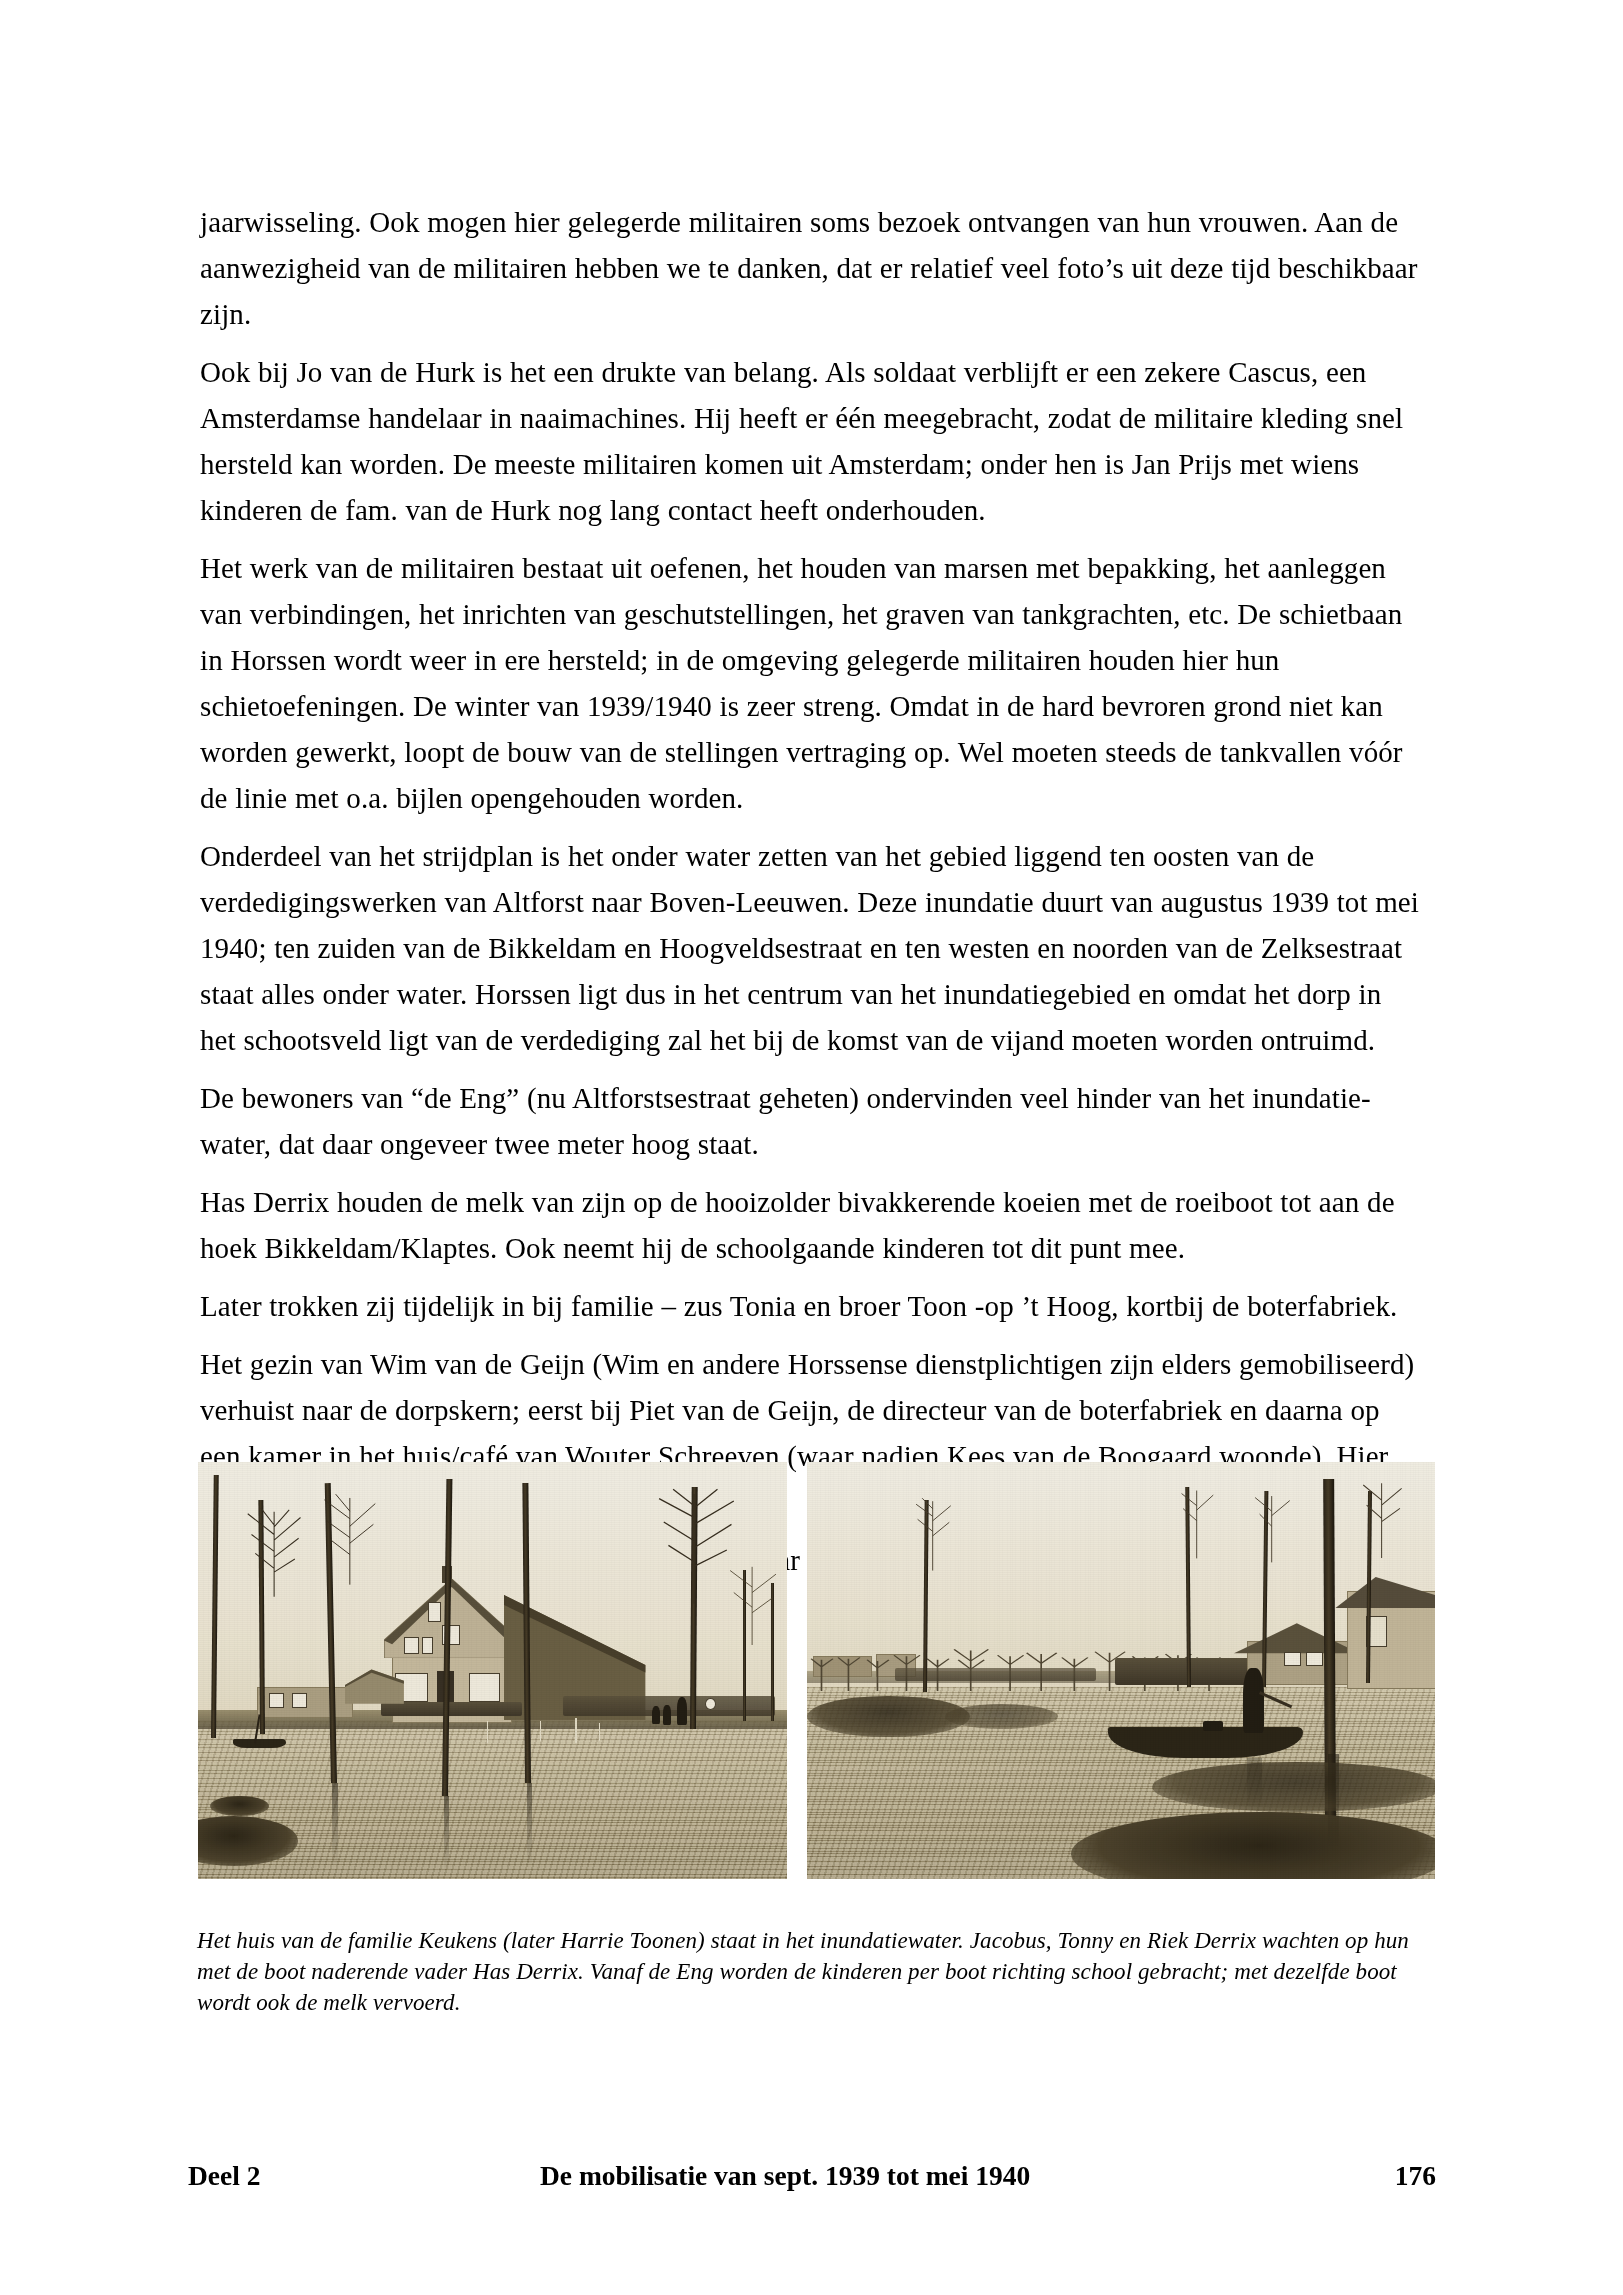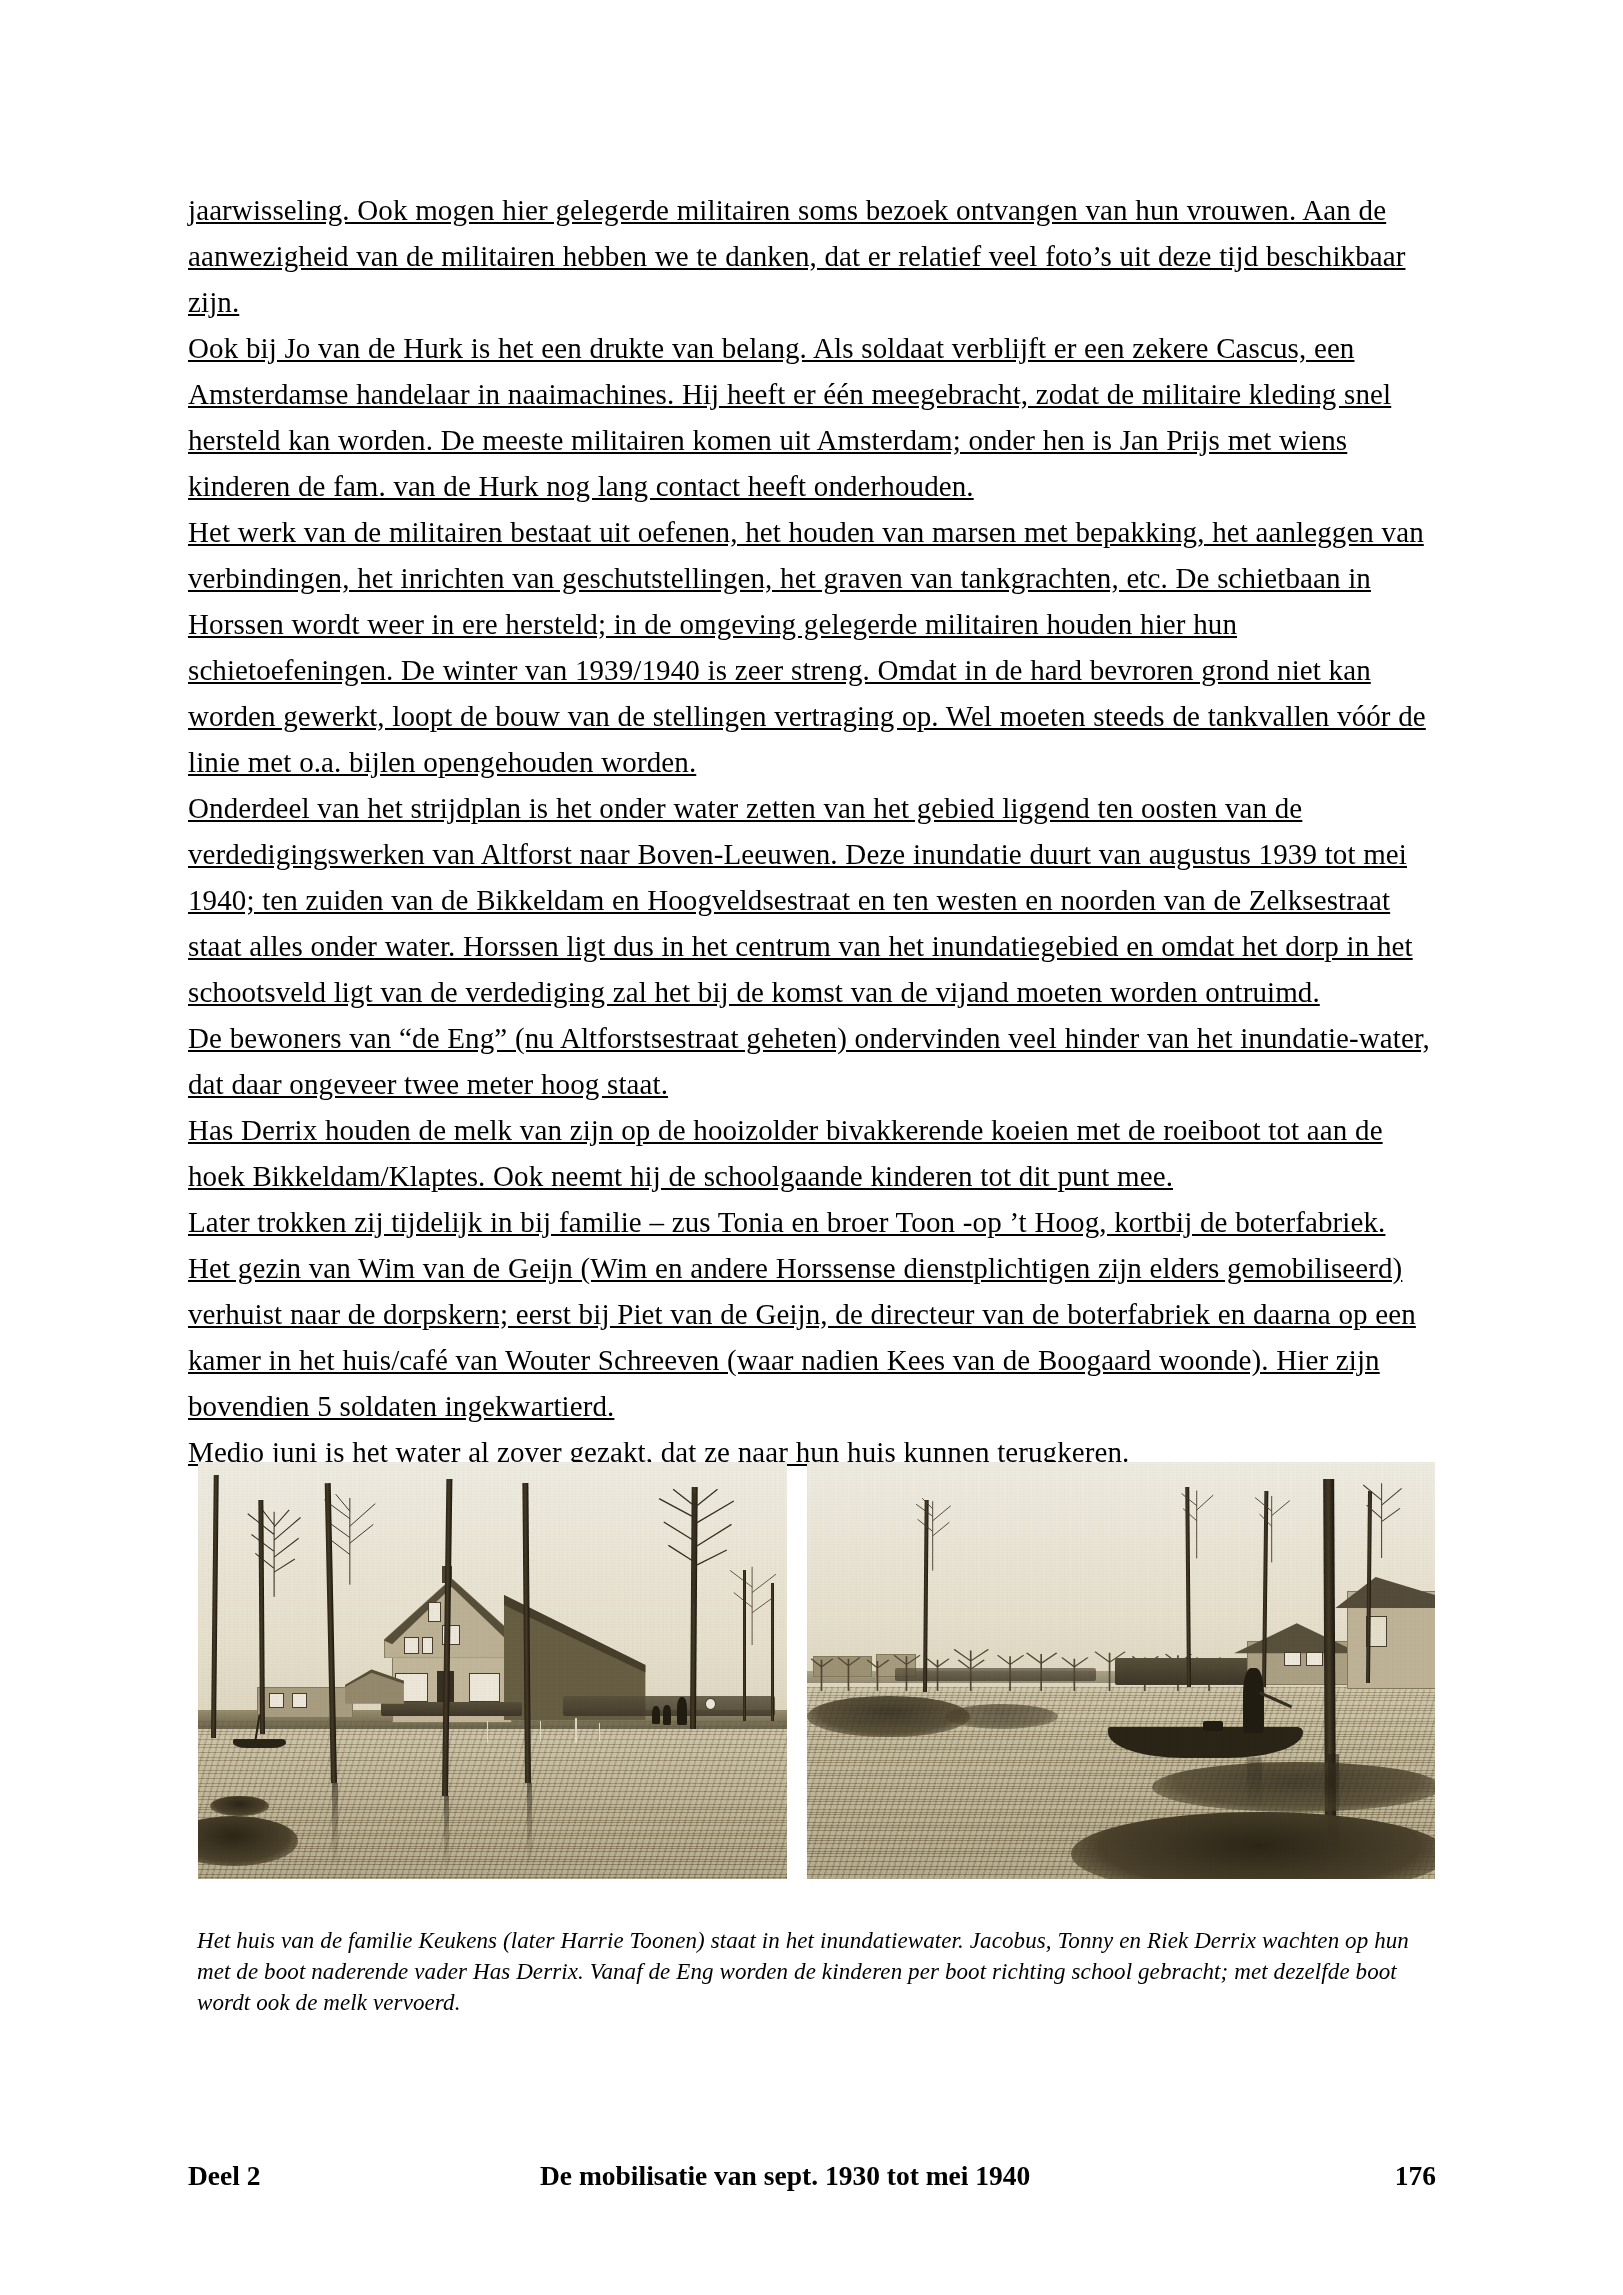--- a/index.html
+++ b/index.html
@@ -31,24 +31,23 @@
   }
 
   .body-text {
     font-size: 29px;
     line-height: 46px;
     text-align: left;
     letter-spacing: 0.1px;
     word-spacing: 0.3px;
   }
   .body-text p {
-    margin: 0;
+    margin: 12px;
     padding: 0;
     text-indent: 0;
-    text-decoration: underline;
   }
 
   
   .photo-strip {
     position: absolute;
     left: 198px;
     top: 1462px;
     width: 1237px;
     height: 417px;
     display: flex;
@@ -406,18 +405,18 @@
       <div class="grain"></div>
     </div>
   </div>
 
   <div class="caption">
     <p>Het huis van de familie Keukens (later Harrie Toonen) staat in het inundatiewater. Jacobus, Tonny en Riek Derrix wachten op hun met de boot naderende vader Has Derrix. Vanaf de Eng worden de kinderen per boot richting school gebracht; met dezelfde boot wordt ook de melk vervoerd.</p>
   </div>
 
   <div class="footer">
     <div class="footer-part">Deel 2</div>
-    <div class="footer-title">De mobilisatie van sept. 1930 tot mei 1940</div>
+    <div class="footer-title">De mobilisatie van sept. 1939 tot mei 1940</div>
     <div class="footer-page">176</div>
   </div>
 
 </div>
 
 
 </body></html>

